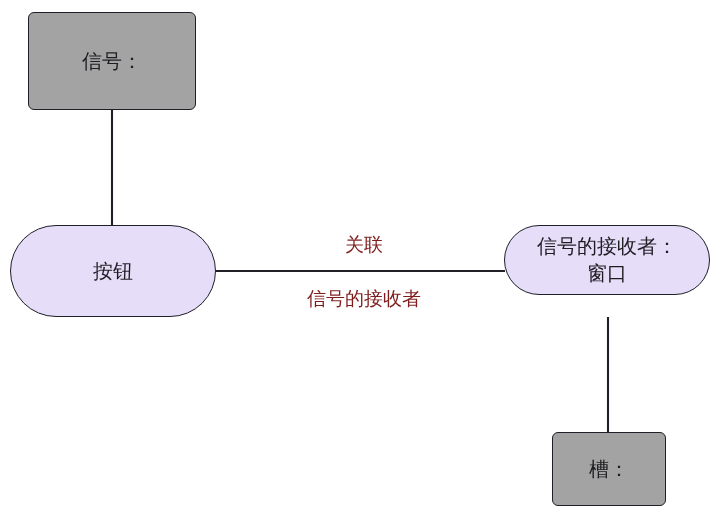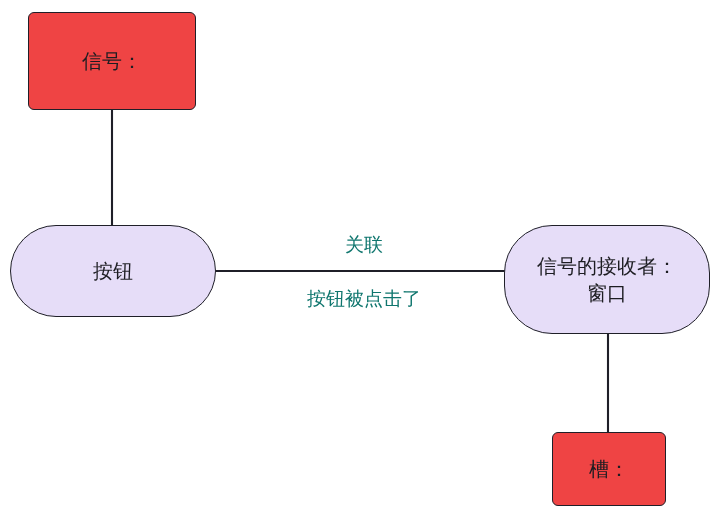--- a/index.html
+++ b/index.html
@@ -33,21 +33,21 @@
     flex-direction: column;
     align-items: center;
     justify-content: center;
     text-align: center;
     border: 1.6px solid #1f1f28;
     color: #1d1d22;
     line-height: 1.34;
     white-space: nowrap;
   }
   .node-rect {
-    background: #ef4444;
+    background: #a3a3a3;
     border-radius: 6px;
     font-size: 20px;
   }
   .node-stadium {
     background: #e6ddf8;
     border-radius: 48px;
     font-size: 20px;
   }
   .node-line {
     display: block;
@@ -62,33 +62,33 @@
   #node-sender {
     left: 10px;
     top: 225px;
     width: 206px;
     height: 92px;
   }
   #node-receiver {
     left: 504px;
     top: 225px;
     width: 206px;
-    height: 109px;
+    height: 70px;
   }
   #node-slot {
     left: 552px;
     top: 432px;
     width: 114px;
     height: 74px;
   }
   
   .edge-label {
     position: absolute;
     font-size: 19px;
-    color: #0f766e;
+    color: #7f1d1d;
     white-space: nowrap;
     text-align: center;
     background: #ffffff;
     padding: 0 4px;
   }
   #edge-label-assoc {
     left: 310px;
     top: 232px;
     width: 100px;
   }
@@ -120,15 +120,15 @@
   <div class="node node-stadium" id="node-receiver">
     <span class="node-line">信号的接收者：</span>
     <span class="node-line">窗口</span>
   </div>
 
   <div class="node node-rect" id="node-slot">
     <span class="node-line">槽：</span>
   </div>
 
   <div class="edge-label" id="edge-label-assoc">关联</div>
-  <div class="edge-label" id="edge-label-mechanism">按钮被点击了</div>
+  <div class="edge-label" id="edge-label-mechanism">信号的接收者</div>
 
 </div>
 
 </body></html>

